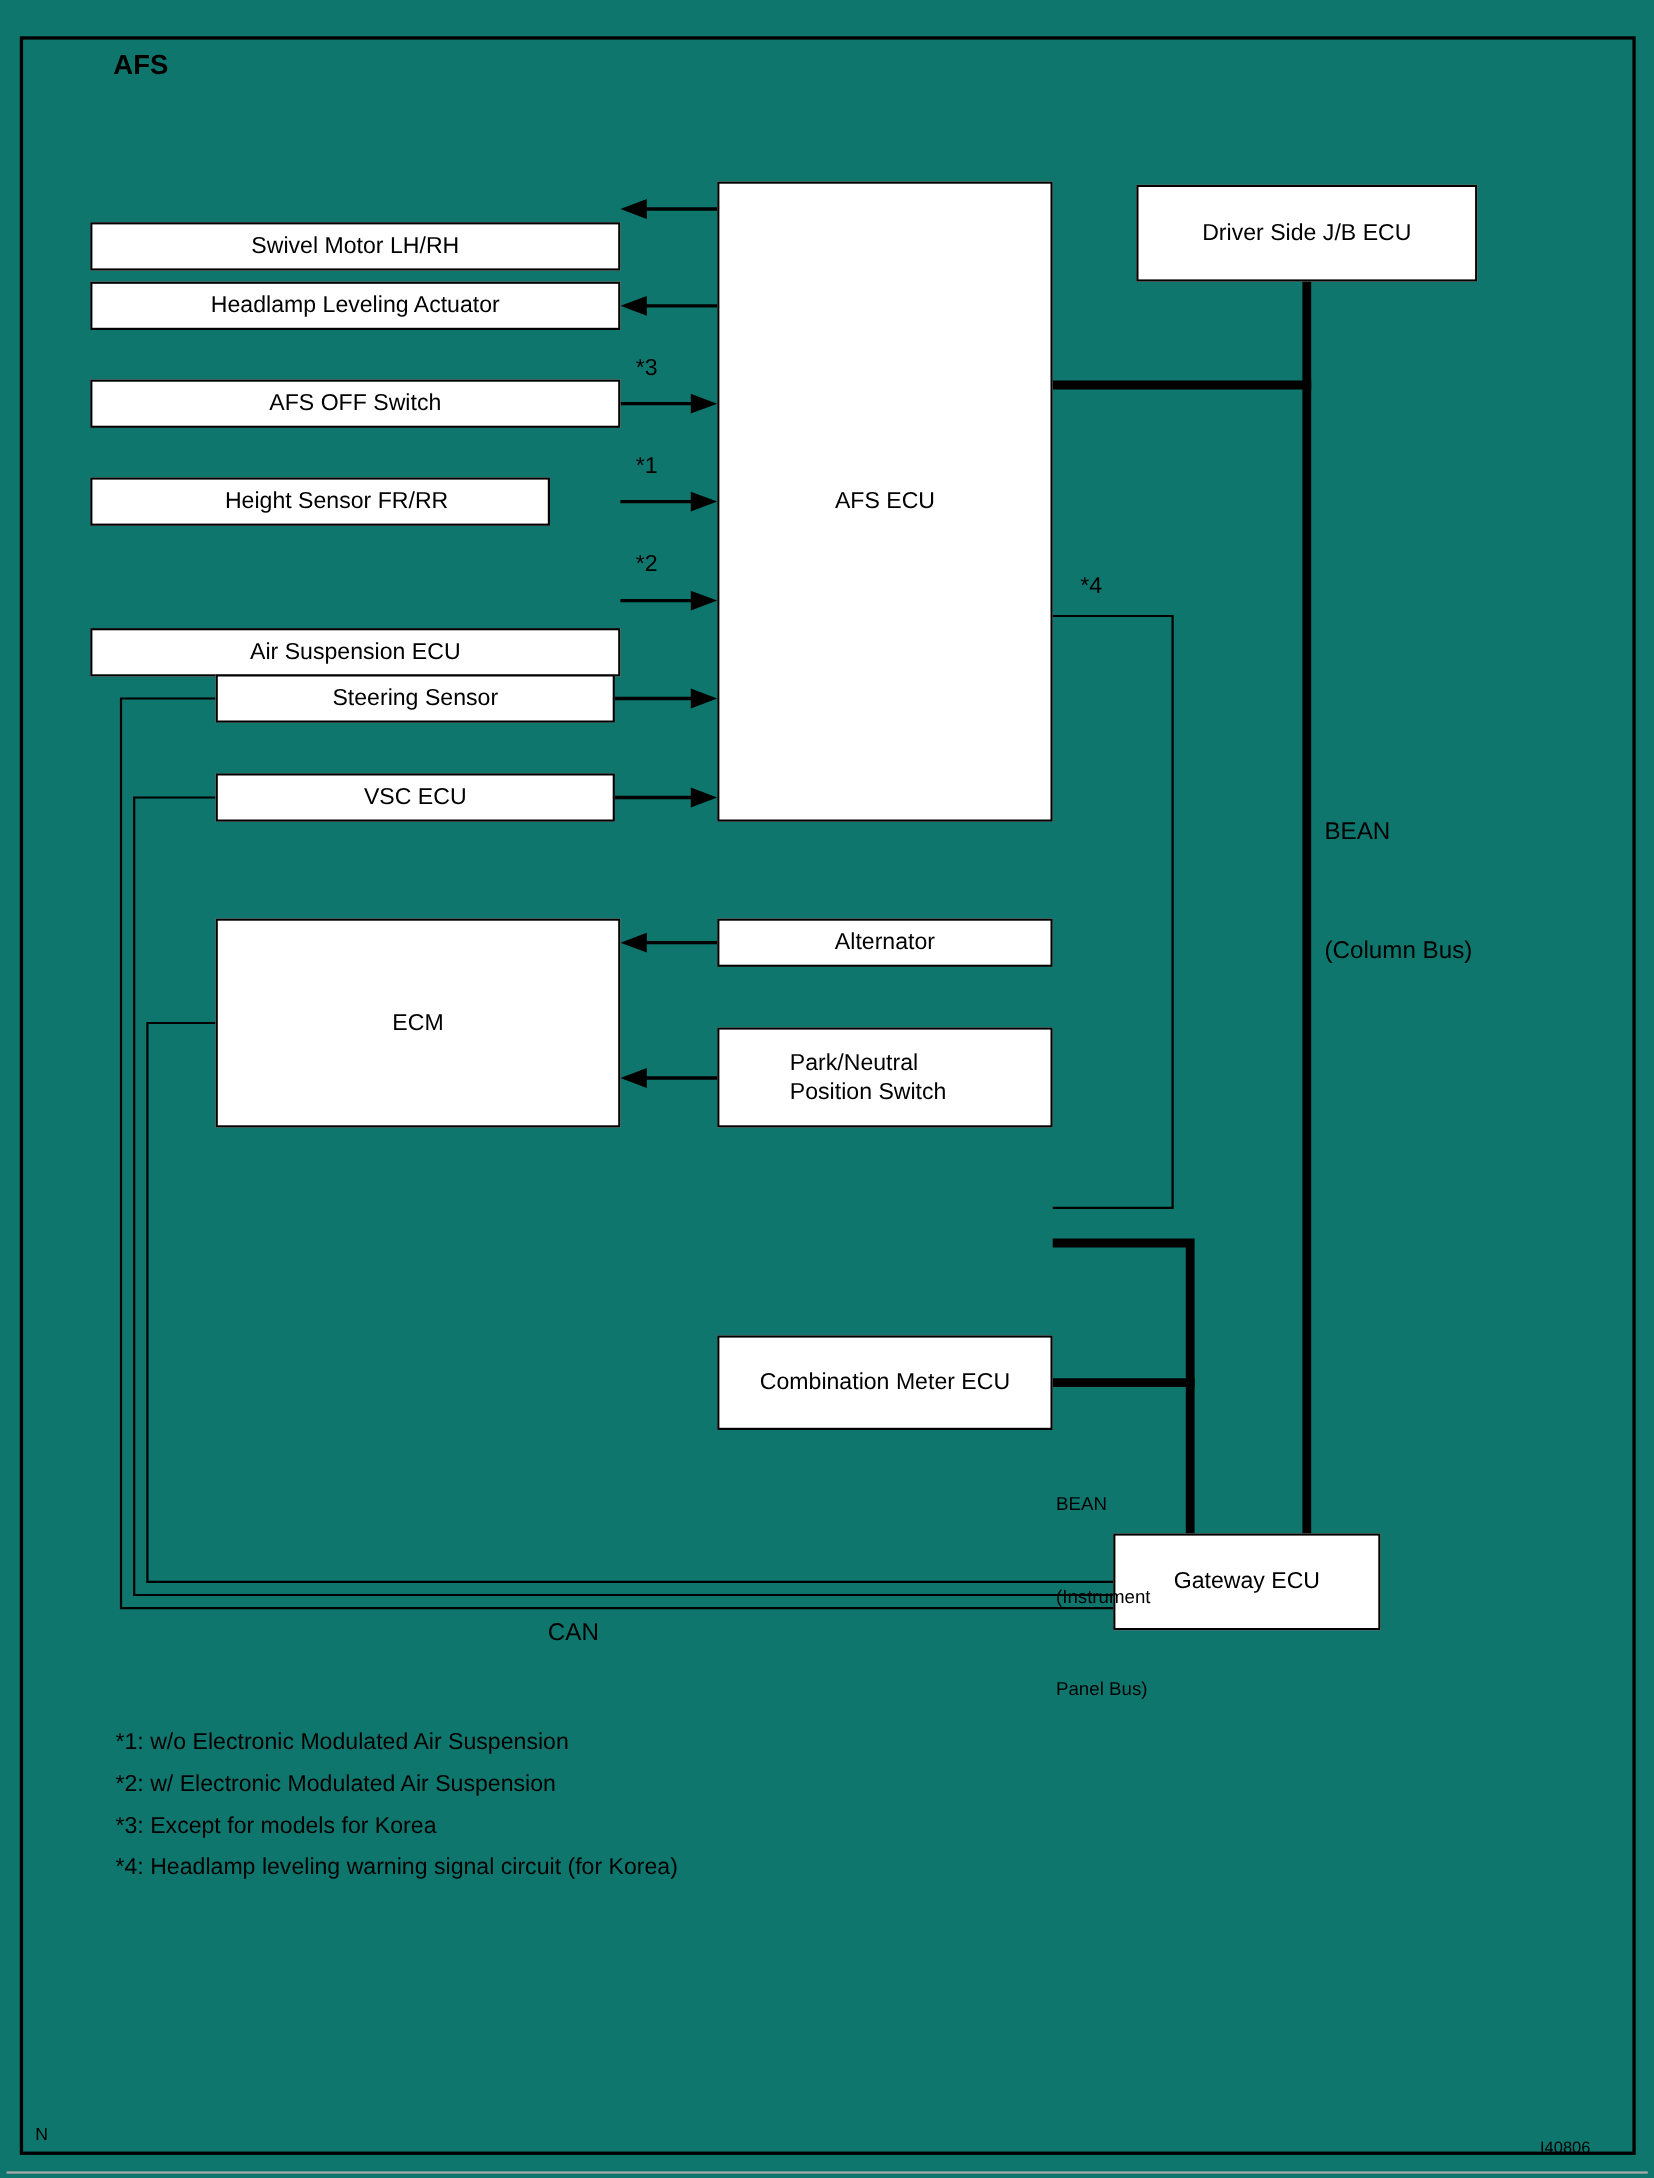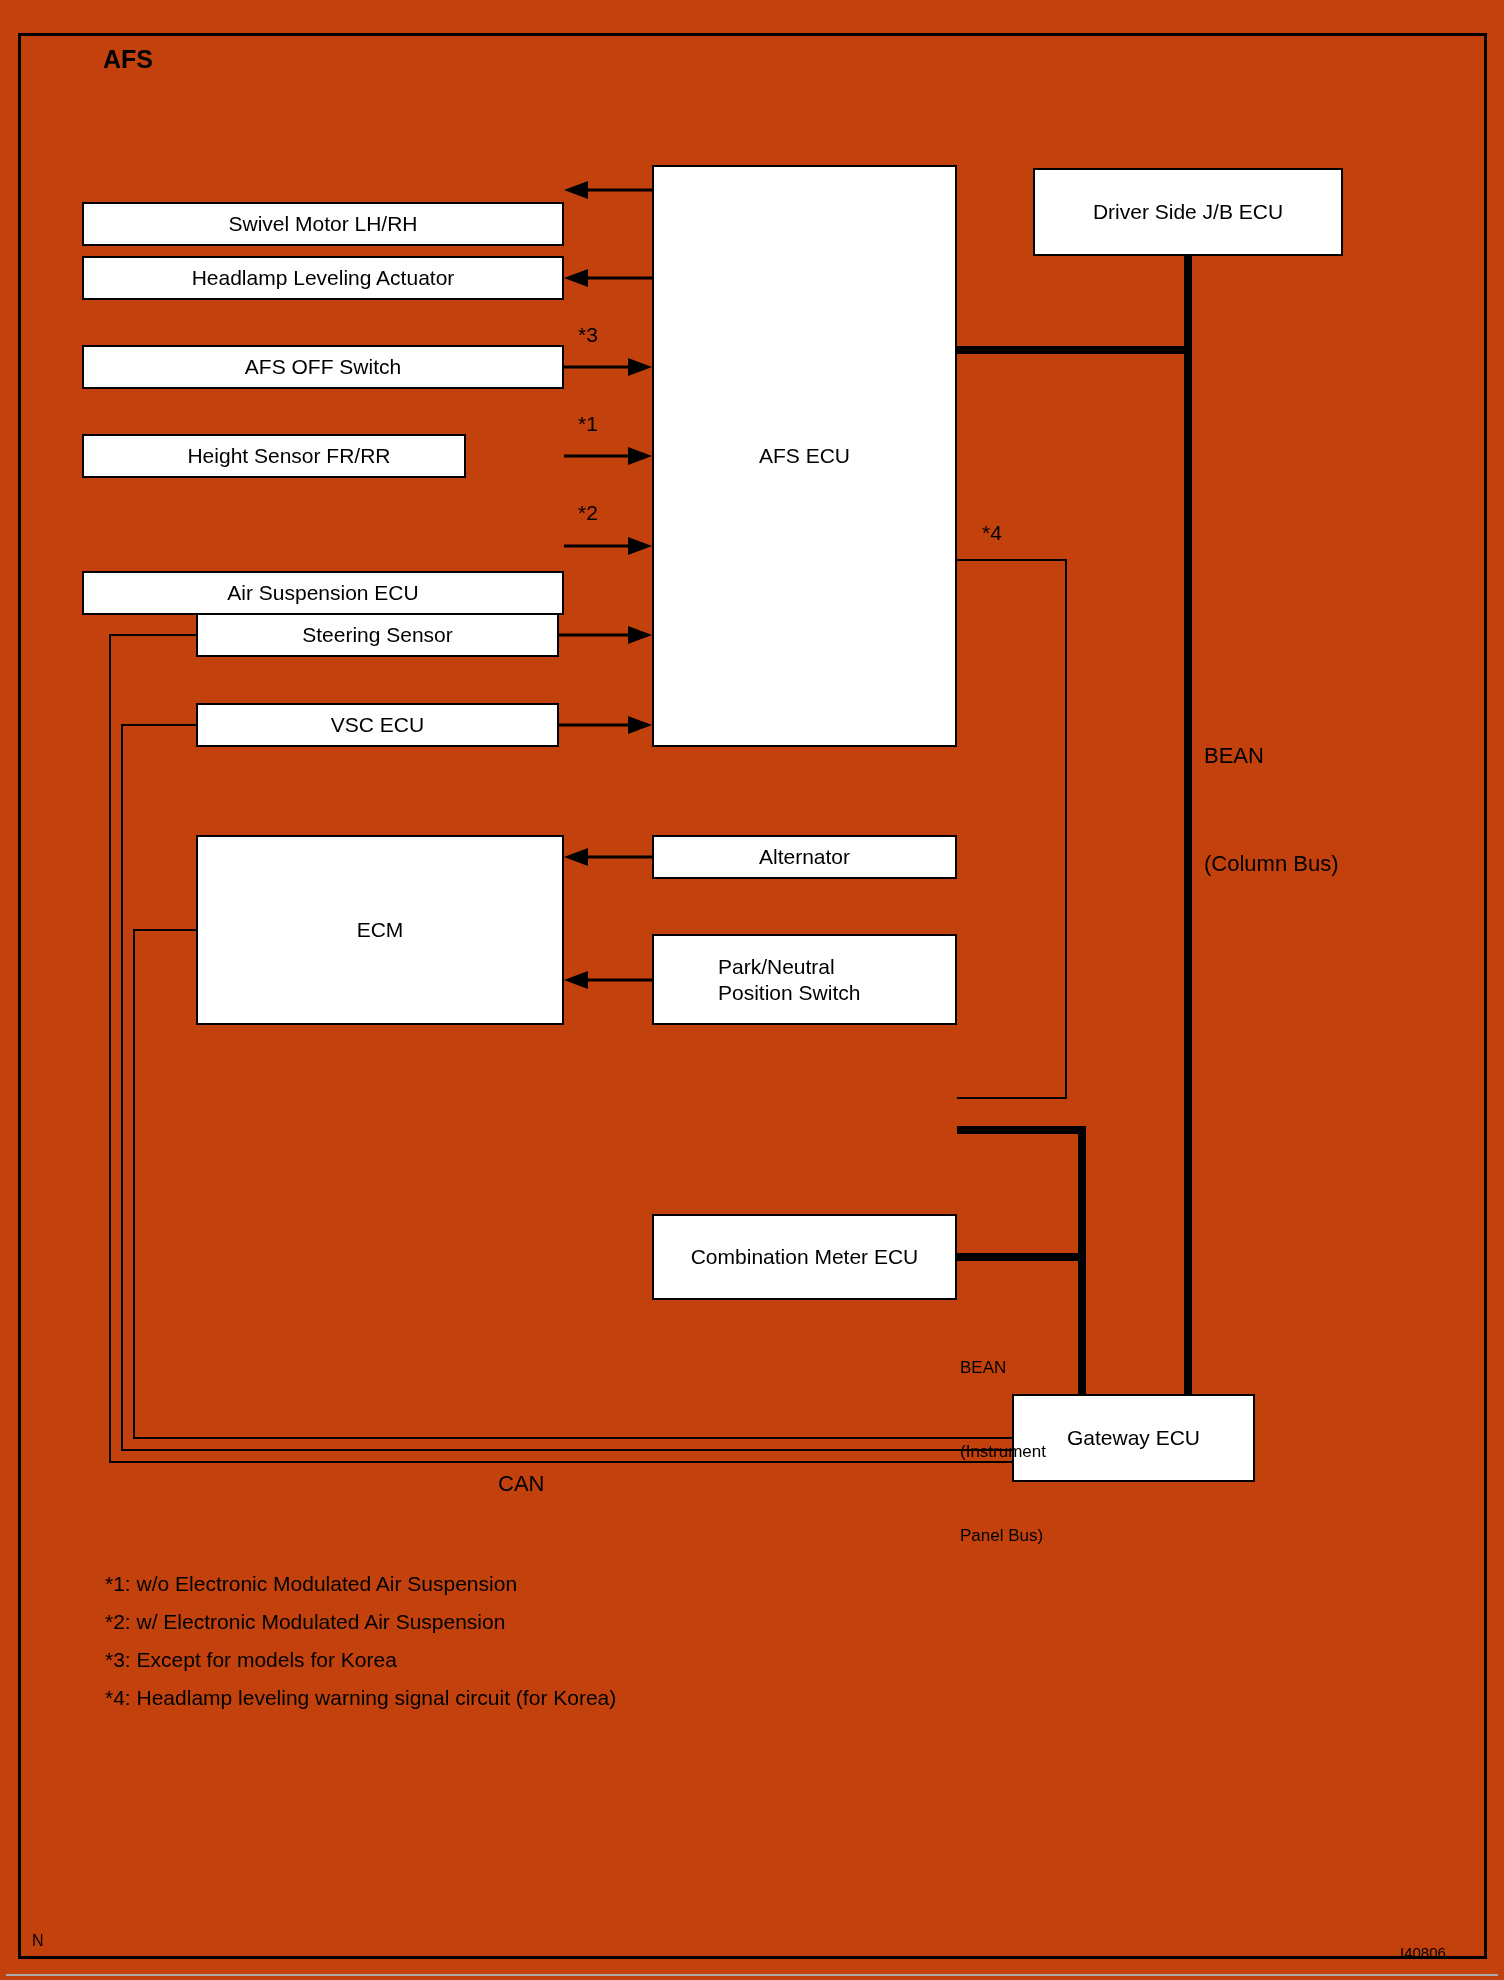--- a/index.html
+++ b/index.html
@@ -1,17 +1,17 @@
 <!DOCTYPE html>
 <html><head>
 <meta charset="utf-8">
 <style>
   html,body { margin:0; padding:0; background:#ffffff; }
   .page {
-    position:relative; width:1504px; height:1980px; background:#c2410c;
+    position:relative; width:1504px; height:1980px; background:#0f766e;
     font-family:"Liberation Sans", sans-serif; color:#000; overflow:hidden;
   }
   .frame {
     position:absolute; left:18px; top:33px; width:1469px; height:1926px;
     border:3px solid #000; box-sizing:border-box; z-index:0;
   }
   svg.wires { position:absolute; left:0; top:0; z-index:1; }
   .node {
     position:absolute; border:2px solid #000; background:#fff;
     display:flex; align-items:center; justify-content:center;
@@ -102,21 +102,21 @@
   </div>
 
   <div class="node" style="left:82px; top:256px; width:482px; height:44px;">
     <span>Headlamp Leveling Actuator</span>
   </div>
 
   <div class="node" style="left:82px; top:345px; width:482px; height:44px;">
     <span>AFS OFF Switch</span>
   </div>
 
-  <div class="node" style="left:82px; top:434px; width:384px; height:44px;padding-left:30px;">
+  <div class="node" style="left:82px; top:434px; width:418px; height:44px;padding-left:30px;">
     <span>Height Sensor FR/RR</span>
   </div>
 
   <div class="node" style="left:82px; top:524px; width:482px; height:44px;margin-top:47px;">
     <span>Air Suspension ECU</span>
   </div>
 
   <div class="node" style="left:196px; top:613px; width:363px; height:44px;">
     <span>Steering Sensor</span>
   </div>

